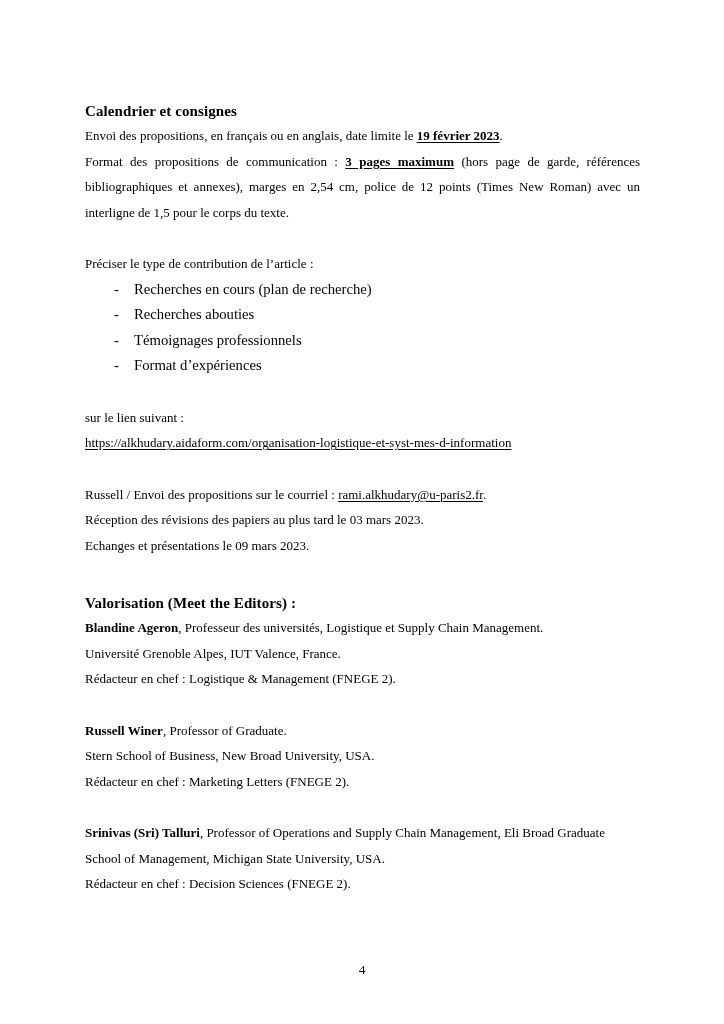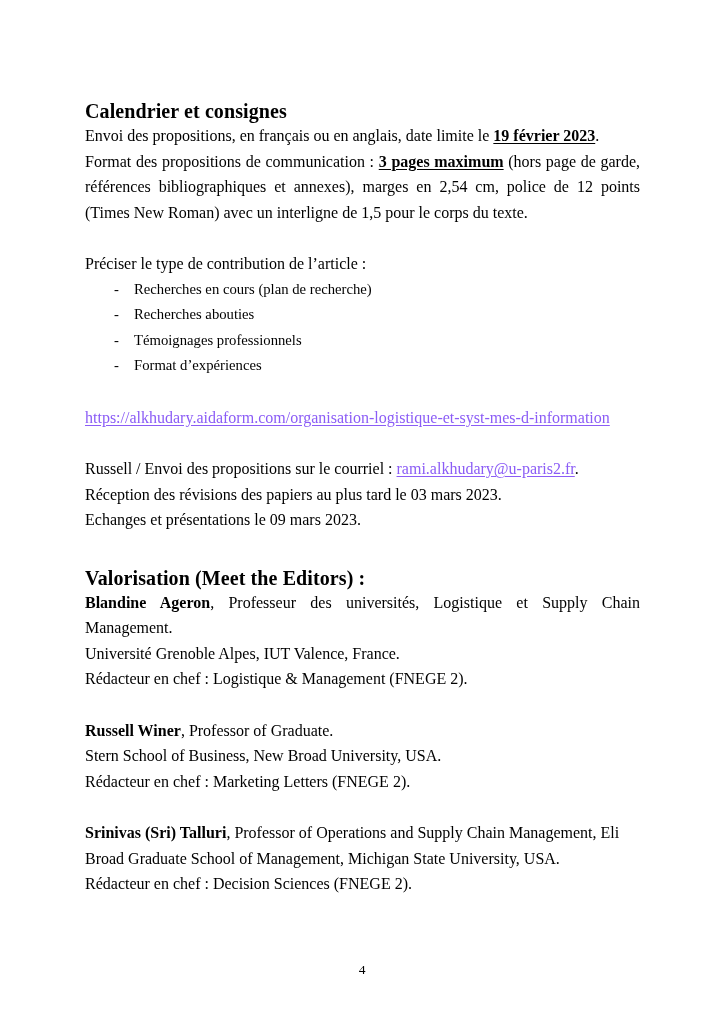--- a/index.html
+++ b/index.html
@@ -20,48 +20,48 @@
     overflow: hidden;
     box-sizing: border-box;
   }
   .content {
     position: absolute;
     left: 85px;
     top: 100px;
     width: 555px;
   }
   .h-section {
-    font-size: 20px;
+    font-size: 15px;
     font-weight: bold;
     line-height: 22px;
     margin: 0 0 1px 0;
     letter-spacing: 0.1px;
   }
   .para {
-    font-size: 16px;
+    font-size: 13px;
     line-height: 25.5px;
     margin: 0;
     text-align: justify;
     text-justify: inter-word;
     hyphens: none;
   }
   .para.left {
     text-align: left;
   }
   .bold {
     font-weight: bold;
     margin-top: 23px;
   }
   .bu {
     font-weight: bold;
     text-decoration: underline;
     text-underline-offset: 1.5px;
   }
   .link {
-    color: #8b5cf6;
+    color: #000000;
     text-underline-offset: 1.5px;
     word-break: break-all;
   }
   .link.email {
     word-break: normal;
   }
   ul.dash-list {
     list-style: none;
     margin: 0;
     padding: 0;
@@ -114,20 +114,21 @@
         <li><span class="dash">-</span><span>Recherches abouties</span></li>
         <li><span class="dash">-</span><span>Témoignages professionnels</span></li>
         <li><span class="dash">-</span><span>Format d’expériences</span></li>
       </ul>
     </div>
 
     <div class="gap-md"></div>
 
     <div>
 
+      <p class="para left">sur le lien suivant :</p>
 
       <p class="para left"><a class="link" href="#">https://alkhudary.aidaform.com/organisation-logistique-et-syst-mes-d-information</a></p>
     </div>
 
     <div class="gap-md"></div>
 
     <div>
       <p class="para left"><span>Russell / Envoi des propositions sur le courriel : </span><a class="link email" href="#">rami.alkhudary@u-paris2.fr</a><span>.</span></p>
 
       <p class="para left">Réception des révisions des papiers au plus tard le 03 mars 2023.</p>

